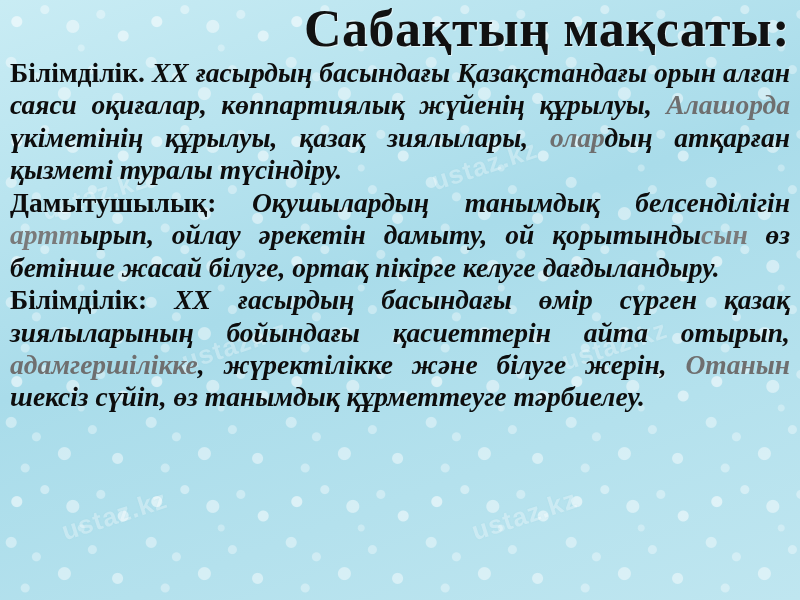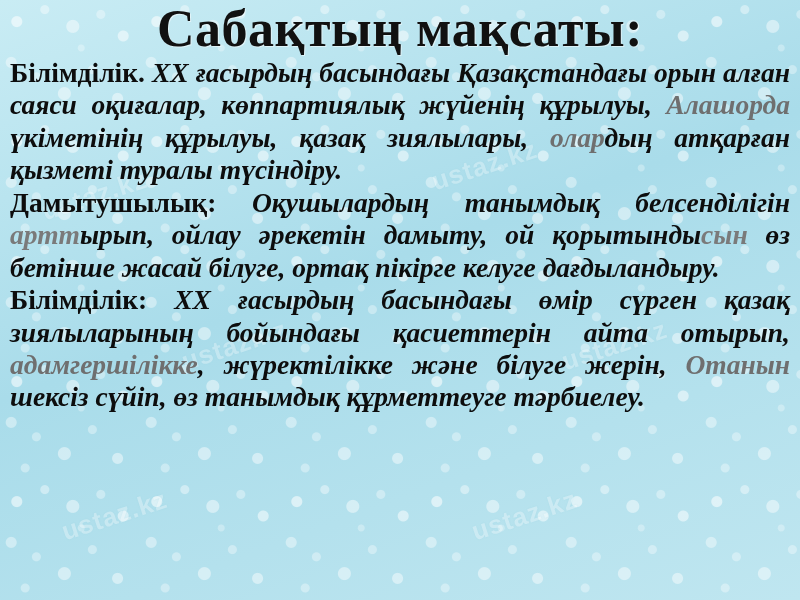--- a/index.html
+++ b/index.html
@@ -66,21 +66,21 @@
   .wm6 { left: 470px; top: 500px; }
 
   #content {
     position: relative;
     z-index: 2;
     padding: 2px 10px 0 10px;
     box-sizing: border-box;
   }
 
   #slide-title {
-    text-align: center;
+    text-align: right;
     font-family: "Liberation Serif", serif;
     font-weight: bold;
     font-size: 52px;
     line-height: 1.02;
     color: #111111;
     margin: 0 0 2px 0;
     letter-spacing: 0.5px;
     text-shadow: 1px 1px 0 rgba(255,255,255,0.5);
   }
 

